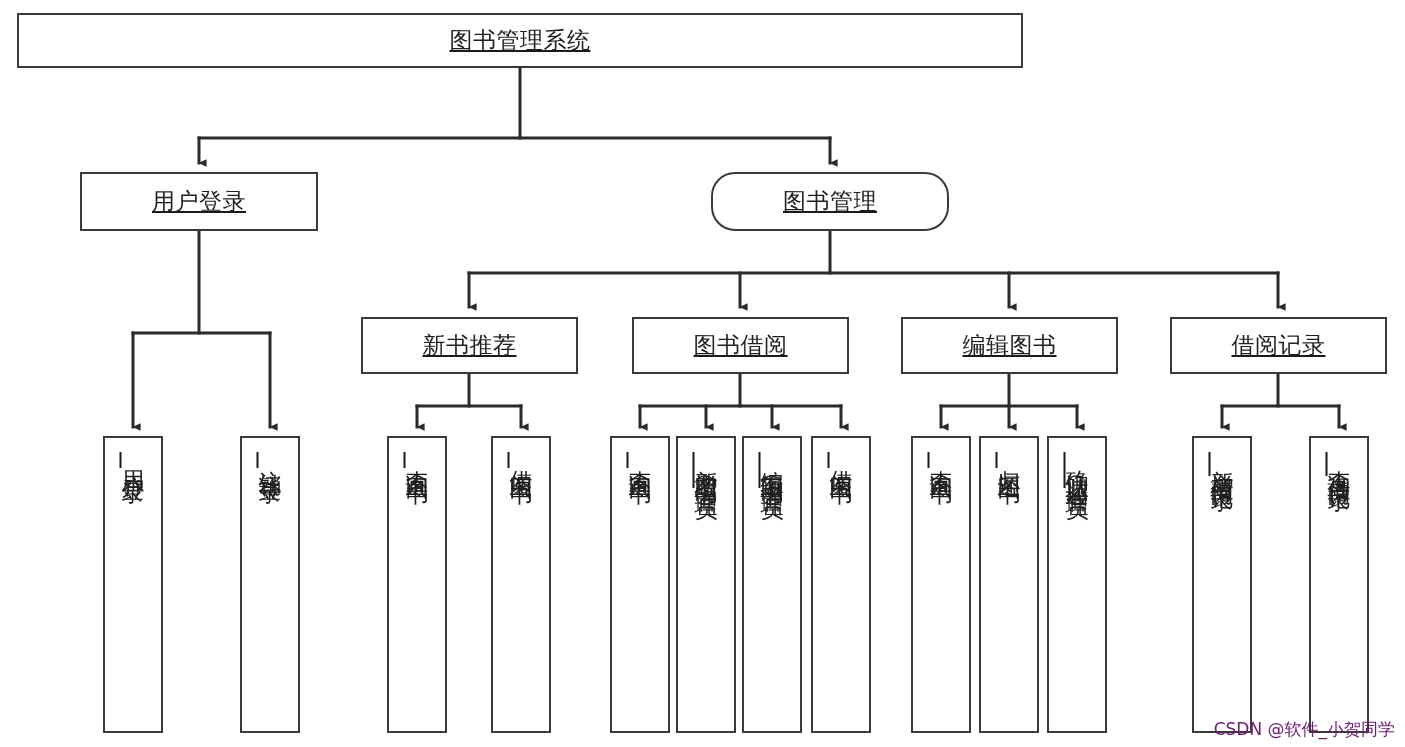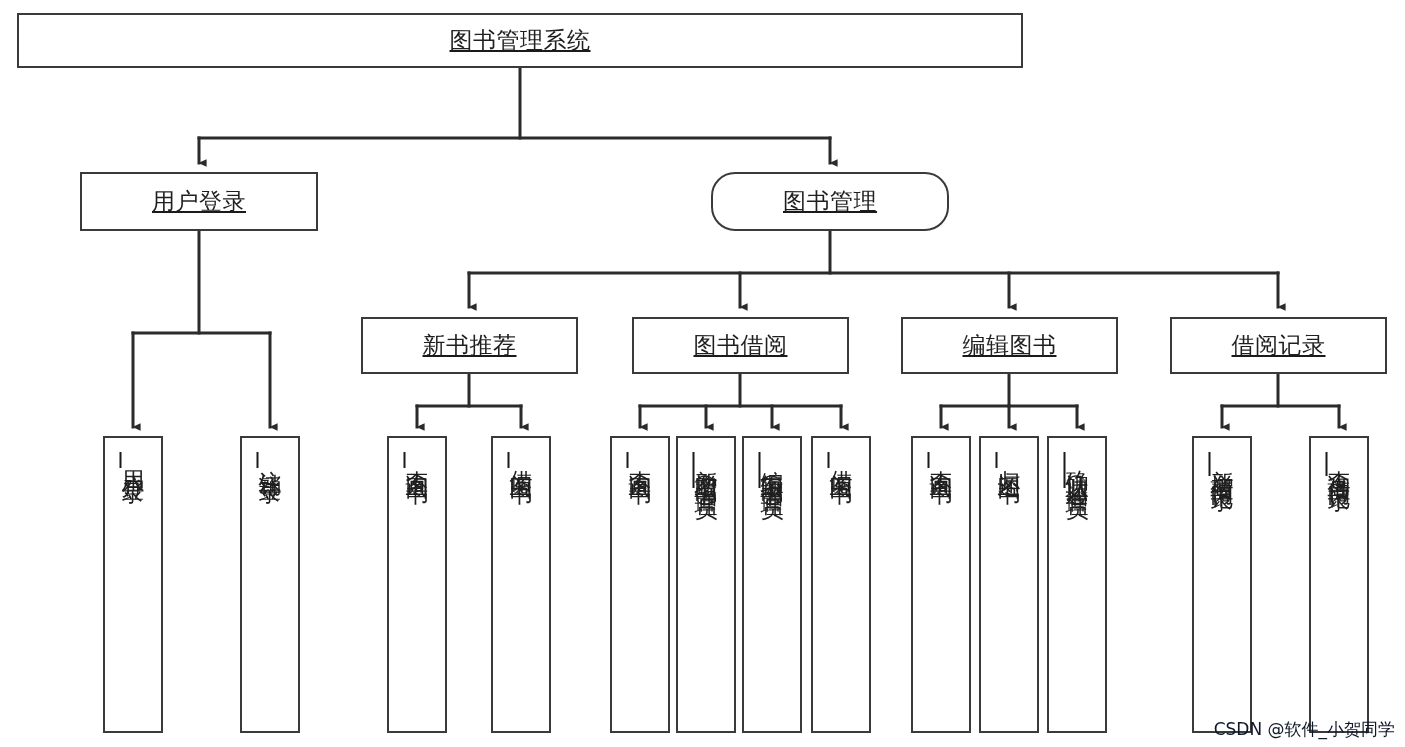--- a/index.html
+++ b/index.html
@@ -58,21 +58,21 @@
     font-size: 23px;
     letter-spacing: 4px;
     line-height: 1.0;
     white-space: nowrap;
   }
   #watermark {
     position: absolute;
     right: 10px;
     bottom: 6px;
     font-size: 17px;
-    color: #0f172a;
+    color: #701a75;
     white-space: nowrap;
     user-select: none;
   }
 </style>
 </head>
 <body>
 
 <div id="diagram-root">
 
   <svg id="edge-layer" viewBox="0 0 1405 747" xmlns="http://www.w3.org/2000/svg">

